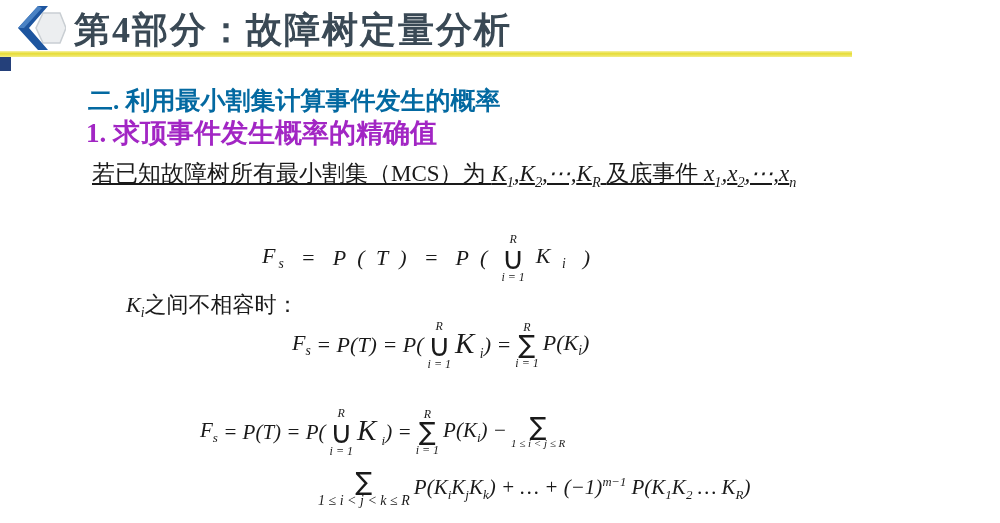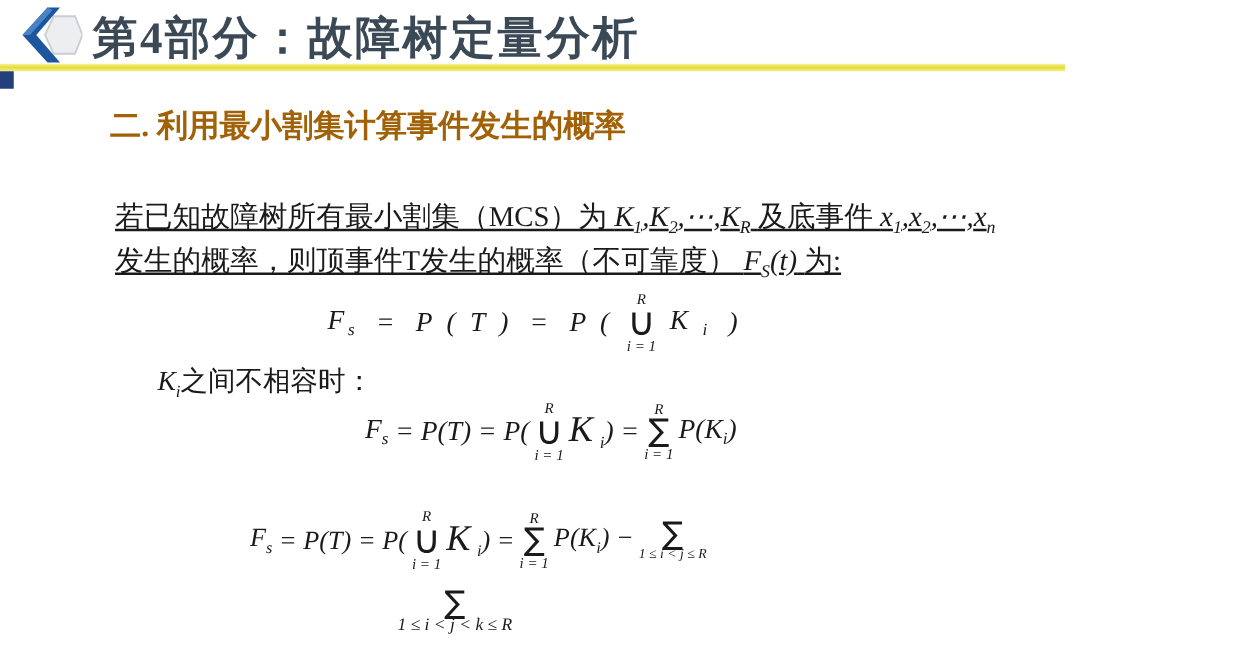--- a/index.html
+++ b/index.html
@@ -12,21 +12,21 @@
   
   .title {
     left:74px; top:8px; font-size:36px; font-weight:600; color:#3a4955;
     letter-spacing:2px; white-space:nowrap; line-height:44px;
   }
   .rule { left:0; top:51px; width:988px; height:6px;
     background:linear-gradient(#f6f2a2,#e6dc35 45%,#f3ed86); }
   .navy-chip { left:0; top:57px; width:11px; height:14px; background:#24407a; }
 
   
-  .section { left:88px; top:84px; font-size:25px; font-weight:bold; color:#a16207; white-space:nowrap; }
+  .section { left:88px; top:84px; font-size:25px; font-weight:bold; color:#0369a1; white-space:nowrap; }
   .subsection { left:86px; top:115px; font-size:27px; font-weight:bold; color:#a226c4; white-space:nowrap; }
 
   
   .para { font-size:23px; white-space:nowrap;text-decoration:underline; }
   .para1 { left:92px; top:158px; }
   .para2 { left:92px; top:193px; }
 
   .cn { font-style:normal; }
   .math { font-family:"Liberation Serif","DejaVu Serif",serif; font-style:italic; }
   sub { font-size:0.62em; font-style:italic; }
@@ -67,33 +67,29 @@
       <polygon points="33,8 50,8 56,23 50,38 33,38 26,23" fill="#eceef0" stroke="#c9ced3" stroke-width="1.5"></polygon>
       <polygon points="28,1 8,23 28,45 38,45 19,23 38,1" fill="#1d559f"></polygon>
       <polygon points="28,1 8,23 14,23 32,3" fill="#4a82c4"></polygon>
     </svg>
   </div>
   <div class="abs title">第4部分：故障树定量分析</div>
   <div class="abs rule"></div>
   <div class="abs navy-chip"></div>
 
   <div class="abs section">二. 利用最小割集计算事件发生的概率</div>
+  <div class="abs subsection">1. 求顶事件发生概率的精确值</div>
 
   <div class="abs para para1">
     <span class="cn">若已知故障树所有最小割集（MCS）为 </span>
     <span class="math"><span>K</span><sub>1</sub><span>,</span><span>K</span><sub>2</sub><span>,⋯,</span><span>K</span><sub>R</sub></span>
     <span class="cn"> 及底事件 </span>
     <span class="math"><span>x</span><sub>1</sub><span>,</span><span>x</span><sub>2</sub><span>,⋯,</span><span>x</span><sub>n</sub></span>
   </div>
 
-  <div class="abs para para2">
-    <span class="cn">发生的概率，则顶事件T发生的概率（不可靠度） </span>
-    <span class="math"><span>F</span><sub>S</sub><span>(t)</span></span>
-    <span class="cn"> 为:</span>
-  </div>
 
   <div class="frow f1">
     <span class="chunk math"><span>F</span><sub>s</sub></span>
     <span class="chunk math">=</span>
     <span class="chunk math">P ( T )</span>
     <span class="chunk math">=</span>
     <span class="chunk math">P (</span>
     <span class="stack">
       <span class="lim">R</span>
       <span class="op op-union">∪</span>
@@ -146,19 +142,20 @@
       <span class="op op-sum">∑</span>
       <span class="lim" style="font-size:11px;text-align:center;">1 ≤ i &lt; j ≤ R</span>
     </span>
   </div>
 
   <div class="frow f3b">
     <span class="stack">
       <span class="op op-sum">∑</span>
       <span class="lim" style="font-size:14px;">1 ≤ i &lt; j &lt; k ≤ R</span>
     </span>
+    <span class="chunk math"><span>P(K</span><sub>i</sub><span>K</span><sub>j</sub><span>K</span><sub>k</sub><span>) + … + (−1)</span><sup>m−1</sup><span> P(K</span><sub>1</sub><span>K</span><sub>2</sub><span> … K</span><sub>R</sub><span>)</span></span>
   </div>
 
   <div class="abs brand">
     <span class="name">H2L</span><span class="tld">.CN</span>
   </div>
 
 </div>
 
 </body></html>

